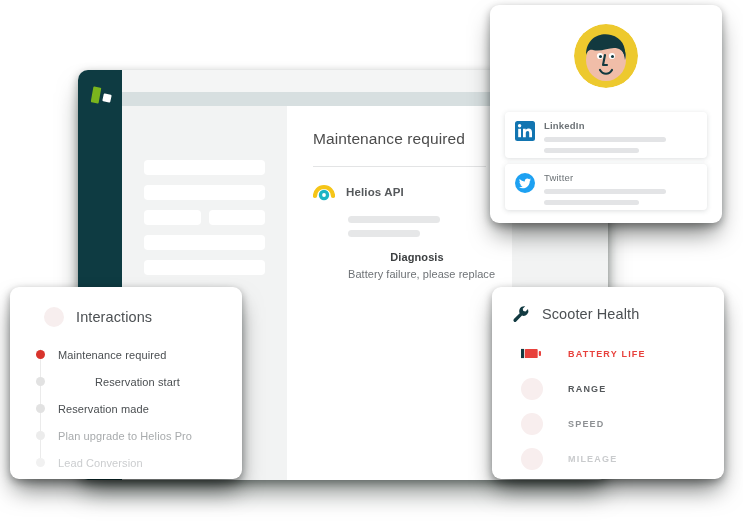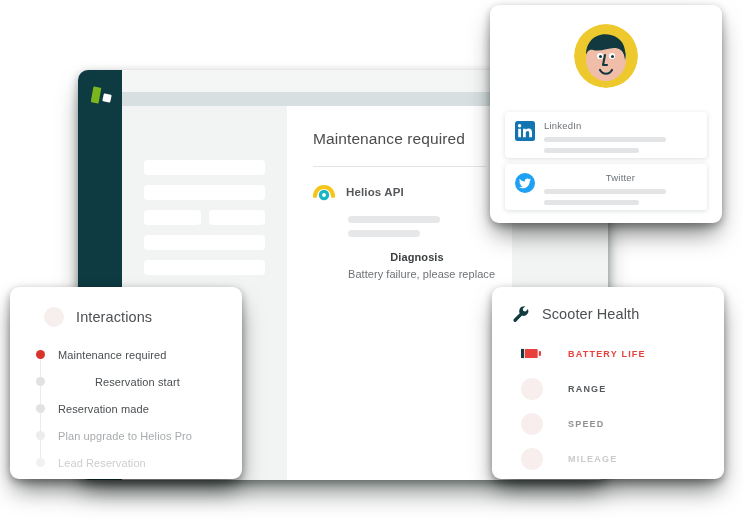--- a/index.html
+++ b/index.html
@@ -85,22 +85,22 @@
     transform: translateX(-50%);
     width: 64px; height: 64px; border-radius: 50%;
   }
   .social-card {
     position: absolute; left: 15px; width: 202px; height: 46px;
     background: #ffffff; border-radius: 4px;
     box-shadow: 0 1px 5px rgba(60,70,75,.18);
     padding: 8px 10px;
     display: flex; gap: 9px;
   }
-  #social-0 { top: 107px; }
-  #social-1 { top: 159px; text-align: center; }
+  #social-0 { top: 107px; font-weight: bold; }
+  #social-1 { top: 159px; }
   .social-icon { width: 20px; height: 20px; flex: 0 0 20px; margin-top: 1px; }
   .social-meta { flex: 1; min-width: 0; }
   .social-name { font-size: 9.5px; color: #6c7276; letter-spacing: .2px; }
   .social-line { background: #e3e4e6; border-radius: 3px; height: 5px; margin-top: 6px; }
   .social-line.l1 { width: 80%; }
   .social-line.l2 { width: 62%; }
 
   
   #interactions-card {
     position: absolute; left: 10px; top: 287px;
@@ -268,21 +268,21 @@
           <div class="tl-item">
             <span class="tl-dot" style="background: rgb(226, 226, 226);"></span>
             <span class="tl-label" style="color: rgb(74, 78, 81);">Reservation made</span>
           </div>
           <div class="tl-item">
             <span class="tl-dot" style="background: rgb(236, 236, 236);"></span>
             <span class="tl-label" style="color: rgb(168, 171, 173);">Plan upgrade to Helios Pro</span>
           </div>
           <div class="tl-item">
             <span class="tl-dot" style="background: rgb(241, 241, 241);"></span>
-            <span class="tl-label" style="color: rgb(203, 205, 207);">Lead Reservation</span>
+            <span class="tl-label" style="color: rgb(203, 205, 207);">Lead Conversion</span>
           </div>
         </div>
     </div>
   </div>
 
   <div id="health-card">
     <div id="health-head">
       <svg id="wrench-icon" viewBox="0 0 18 18">
         <path d="M12.1 1.2a4.9 4.9 0 0 0-4.4 7.1L1.9 14.1a1.6 1.6 0 0 0 2.3 2.3l5.8-5.8
                  a4.9 4.9 0 0 0 6-6.6l-2.5 2.5-2.2-.6-.6-2.2 2.5-2.5a4.9 4.9 0 0 0-1.1 0Z" fill="#123a41"></path>

